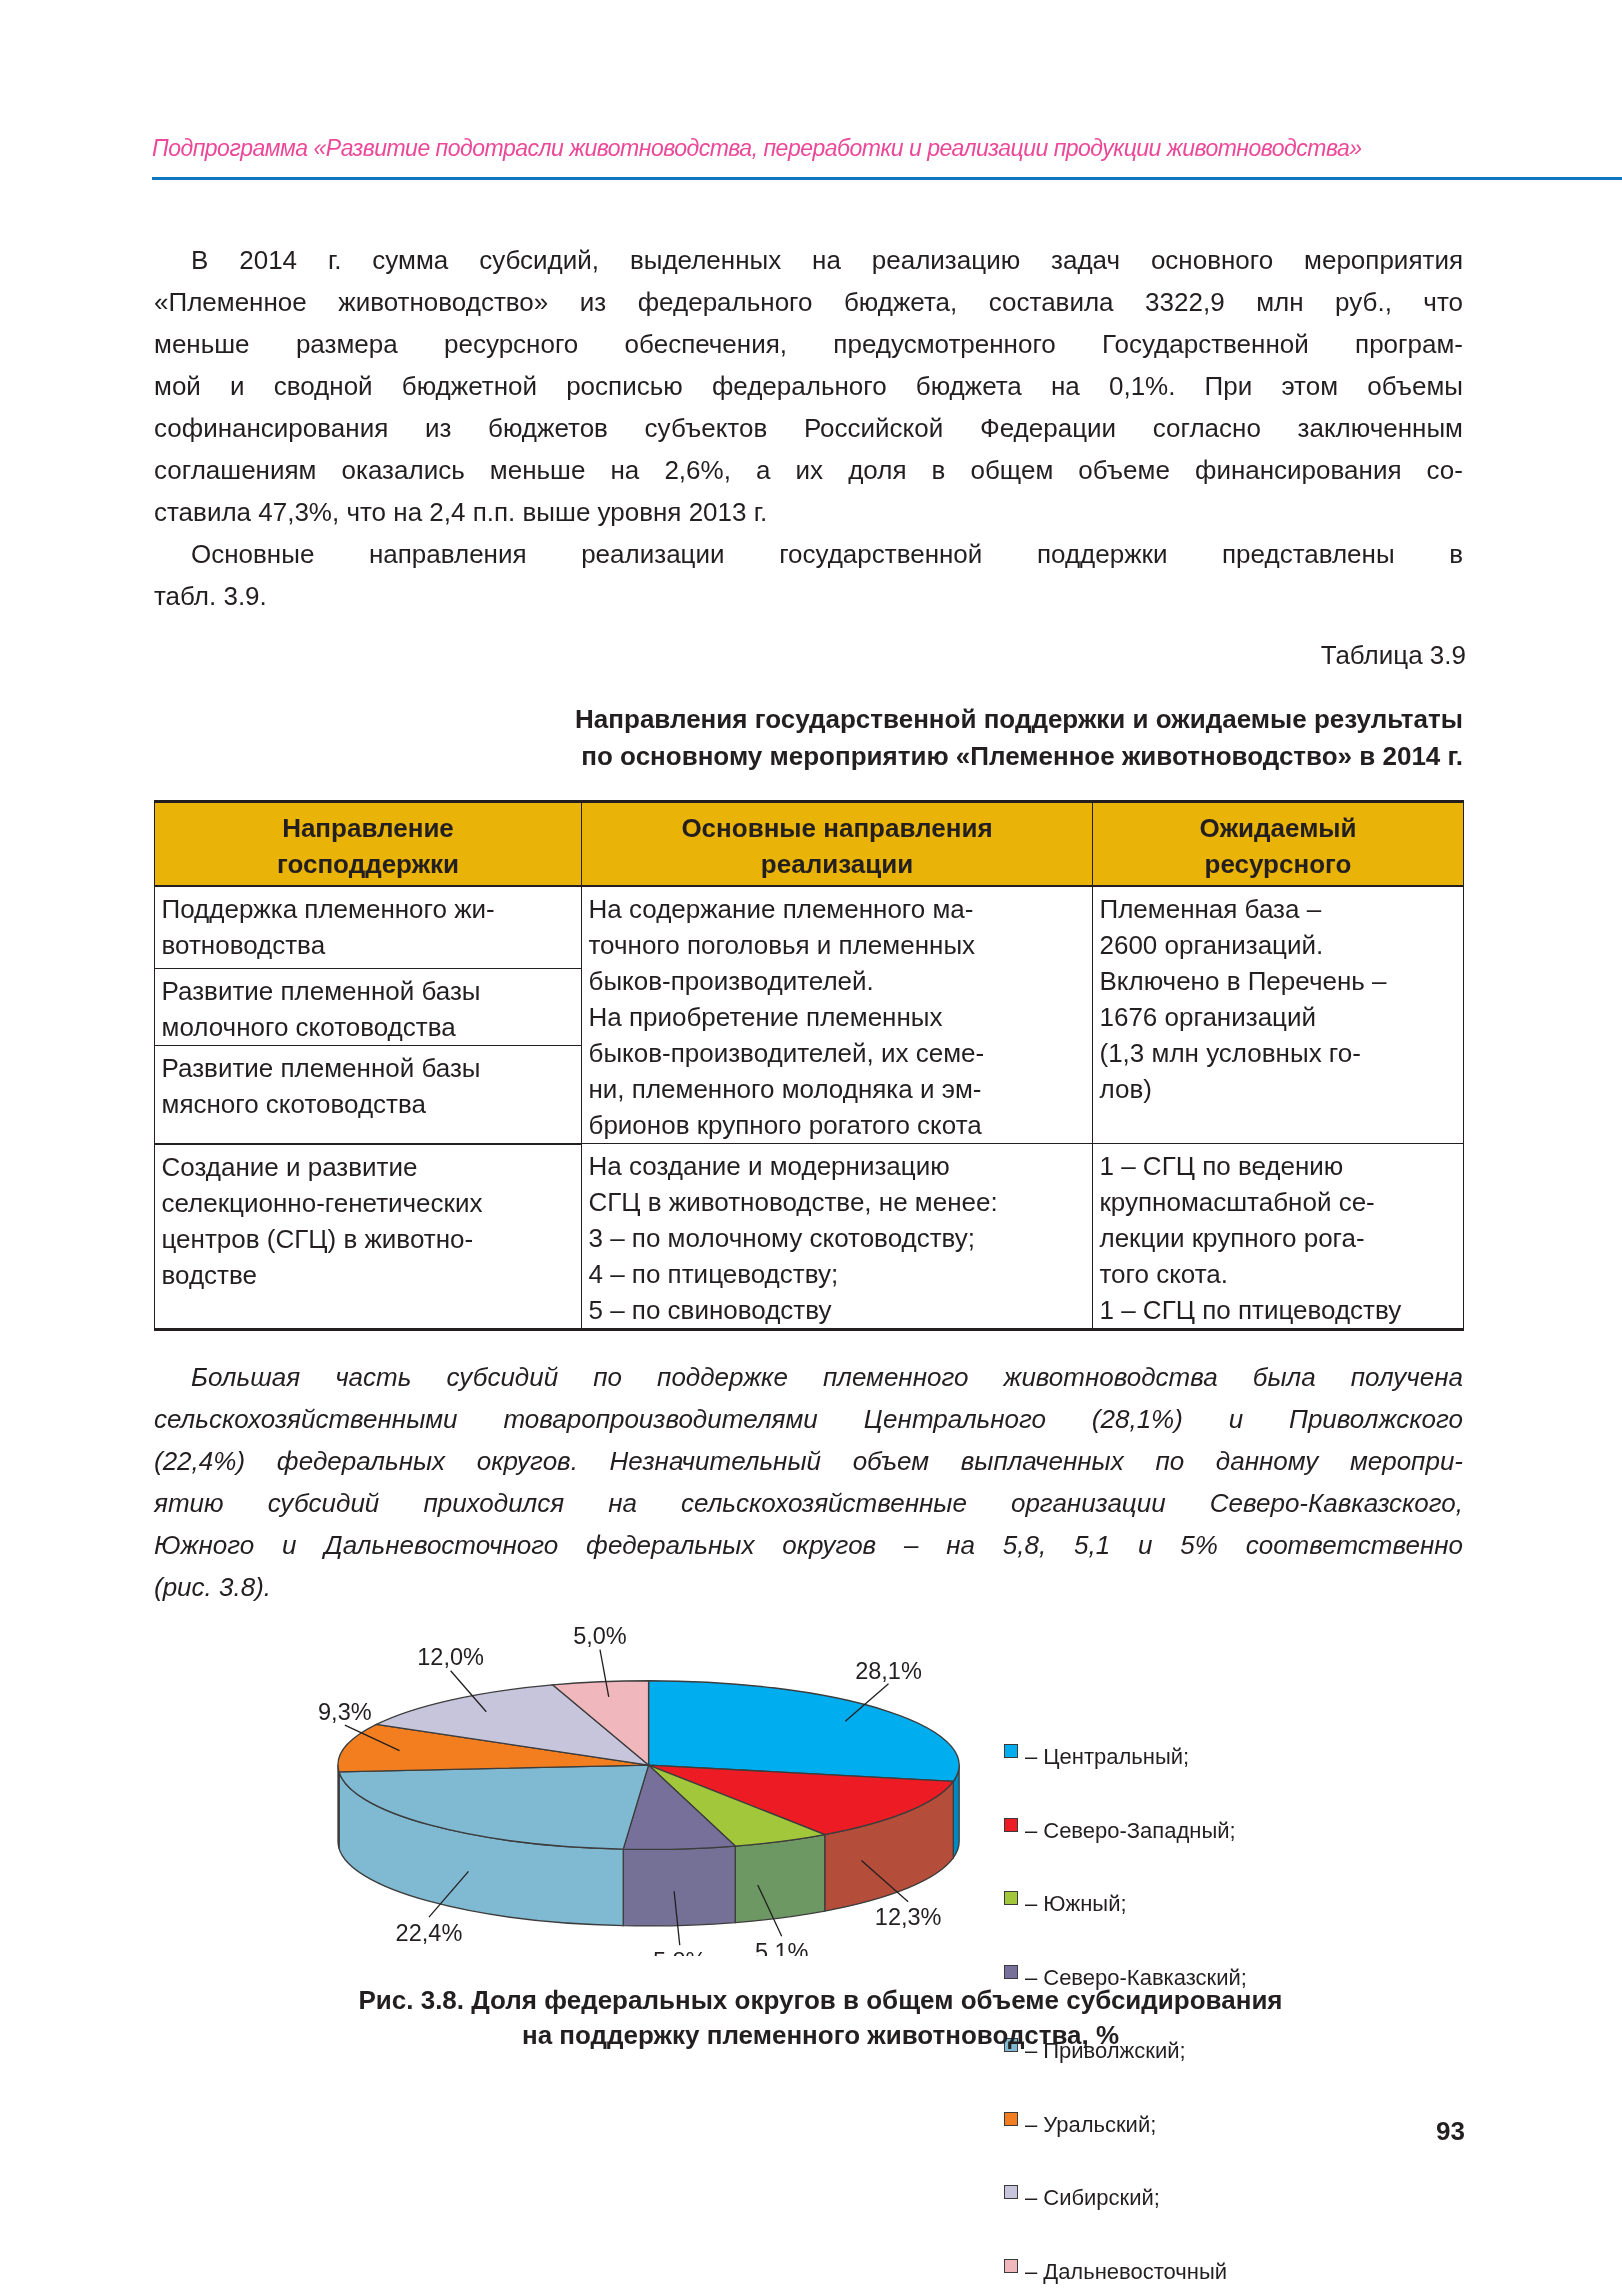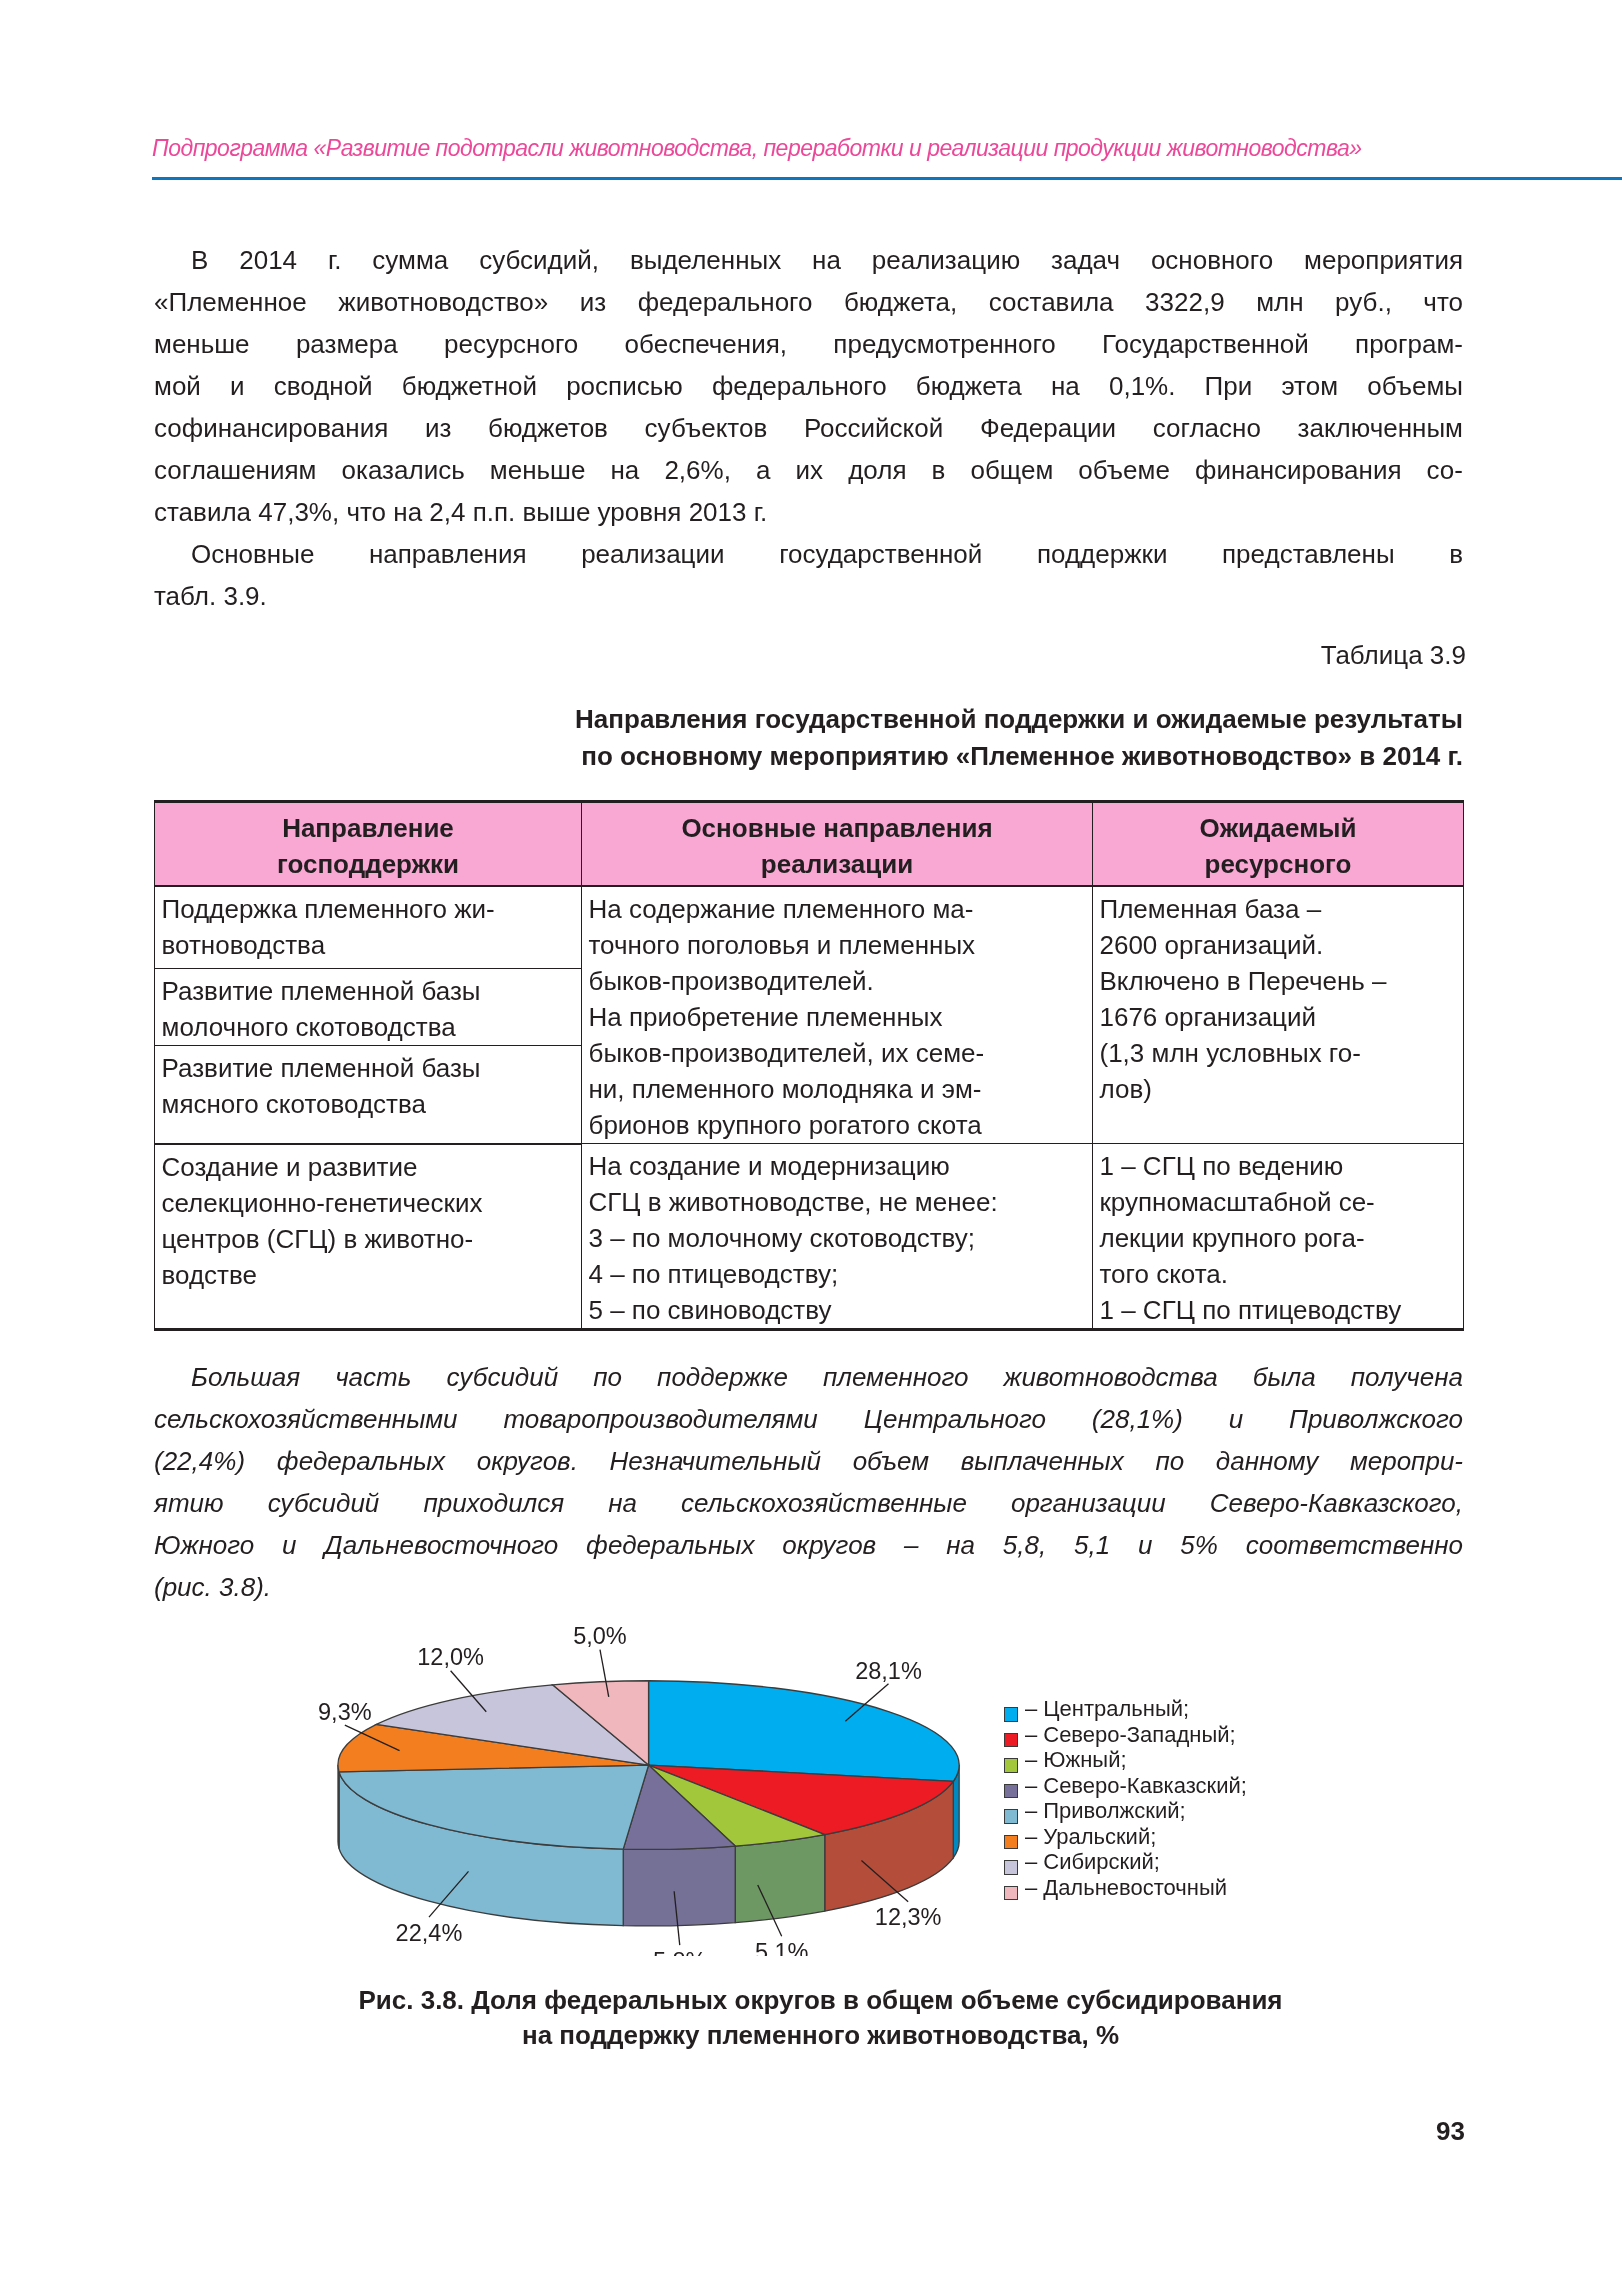--- a/index.html
+++ b/index.html
@@ -15,30 +15,30 @@
   .para .ln.first { text-indent: 37px; }
   #p1 { top: 239px; }
   #p2 { top: 533px; }
   #p3 { top: 1356px; font-style: italic; }
   .table-label { position: absolute; right: 157px; top: 640px; font-size: 26px; }
   .table-title { position: absolute; left: 154px; width: 1309px; top: 701px; text-align: right;
                  font-weight: bold; font-size: 26px; line-height: 37px; }
   table.main { position: absolute; left: 154px; top: 800px; width: 1310px; border-collapse: collapse;
                font-size: 26px; line-height: 36px; }
   table.main th, table.main td { border: 1.3px solid #231f20; vertical-align: top; padding: 3.9px 6.5px 0 6.5px; text-align: left; }
-  table.main th { background: #f9a8d4; font-weight: bold; text-align: center; padding: 6.5px 3.9px 3.9px 3.9px;
+  table.main th { background: #eab308; font-weight: bold; text-align: center; padding: 6.5px 3.9px 3.9px 3.9px;
                   border-top: 3.3px solid #231f20; border-bottom: 2.6px solid #231f20; }
   table.main td .l { display: block; white-space: nowrap; }
   table.main tr.group-end td { border-bottom: 2.6px solid #231f20; }
   table.main tr.last td { border-bottom: 3.3px solid #231f20; }
   .col1 { width: 428px; } .col2 { width: 513px; } .col3 { width: 369px; }
   .chart-wrap { position: absolute; left: 301px; top: 1616px; width: 1047px; height: 340px; }
   .chart-wrap svg { position: absolute; left: 0; top: 0; }
   .legend { position: absolute; left: 1004px; top: 1696px; font-size: 22px; line-height: 25.5px; }
-  .legend .item { display: flex; align-items: flex-end; white-space: nowrap; }
+  .legend .item { display: flex; align-items: flex-start; white-space: nowrap; margin-top: 48px; }
   .legend .sw { width: 14.4px; height: 14.4px; border: 1.3px solid #3a3a3a; margin-right: 6.5px; box-sizing: border-box; }
   .caption { position: absolute; left: 166px; width: 1309px; top: 1983px; text-align: center; font-weight: bold;
              font-size: 26px; line-height: 35px; }
   .page-num { position: absolute; left: 1436px; top: 2116px; font-weight: bold; font-size: 26px; }
 </style>
 </head>
 <body>
 
 <div class="running-head">Подпрограмма «Развитие подотрасли животноводства, переработки и реализации продукции животноводства»</div>
 <div class="head-rule"></div>

